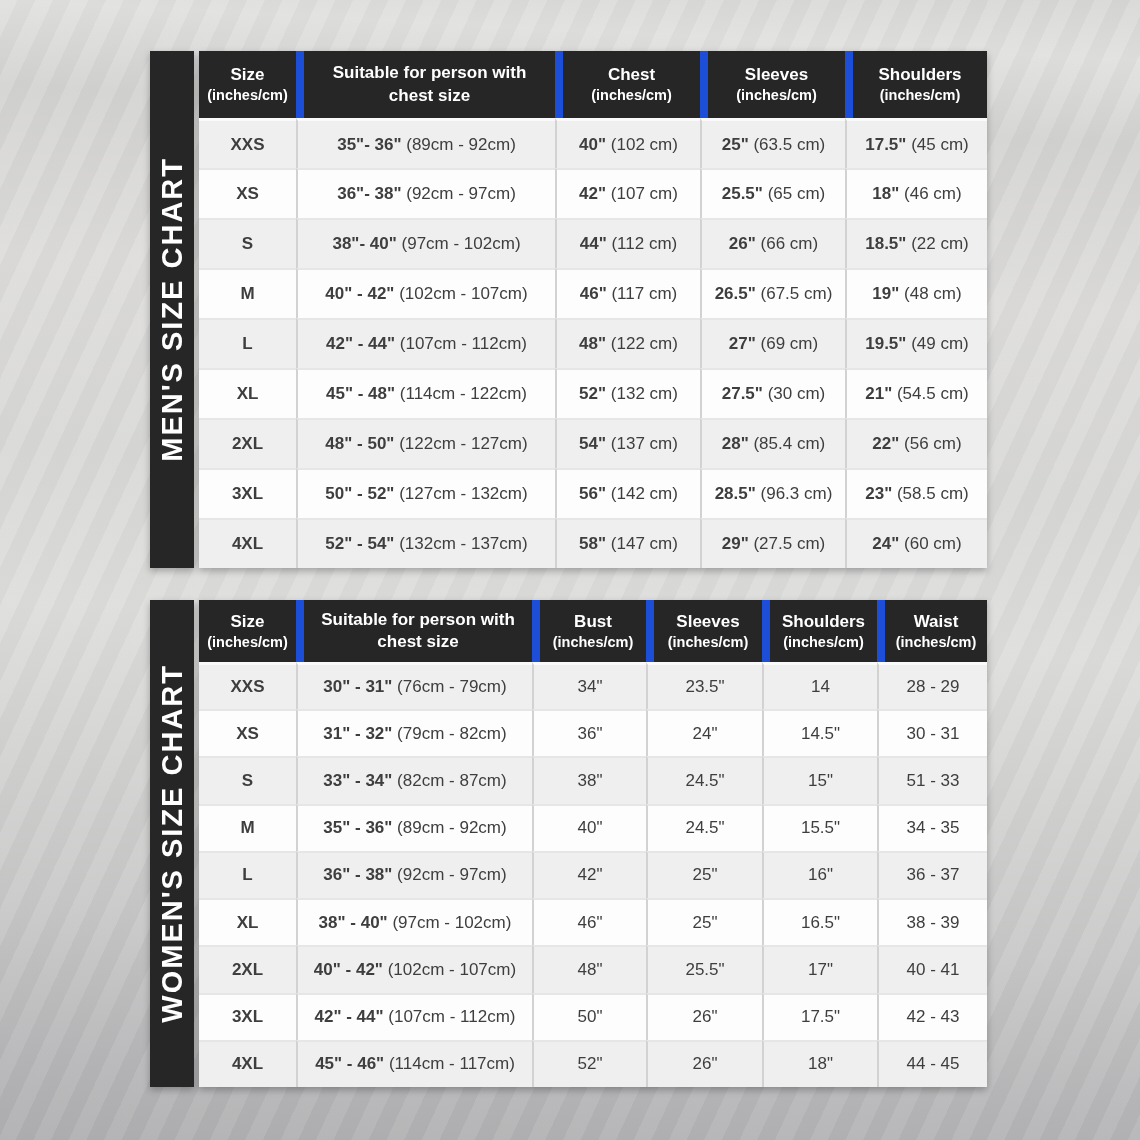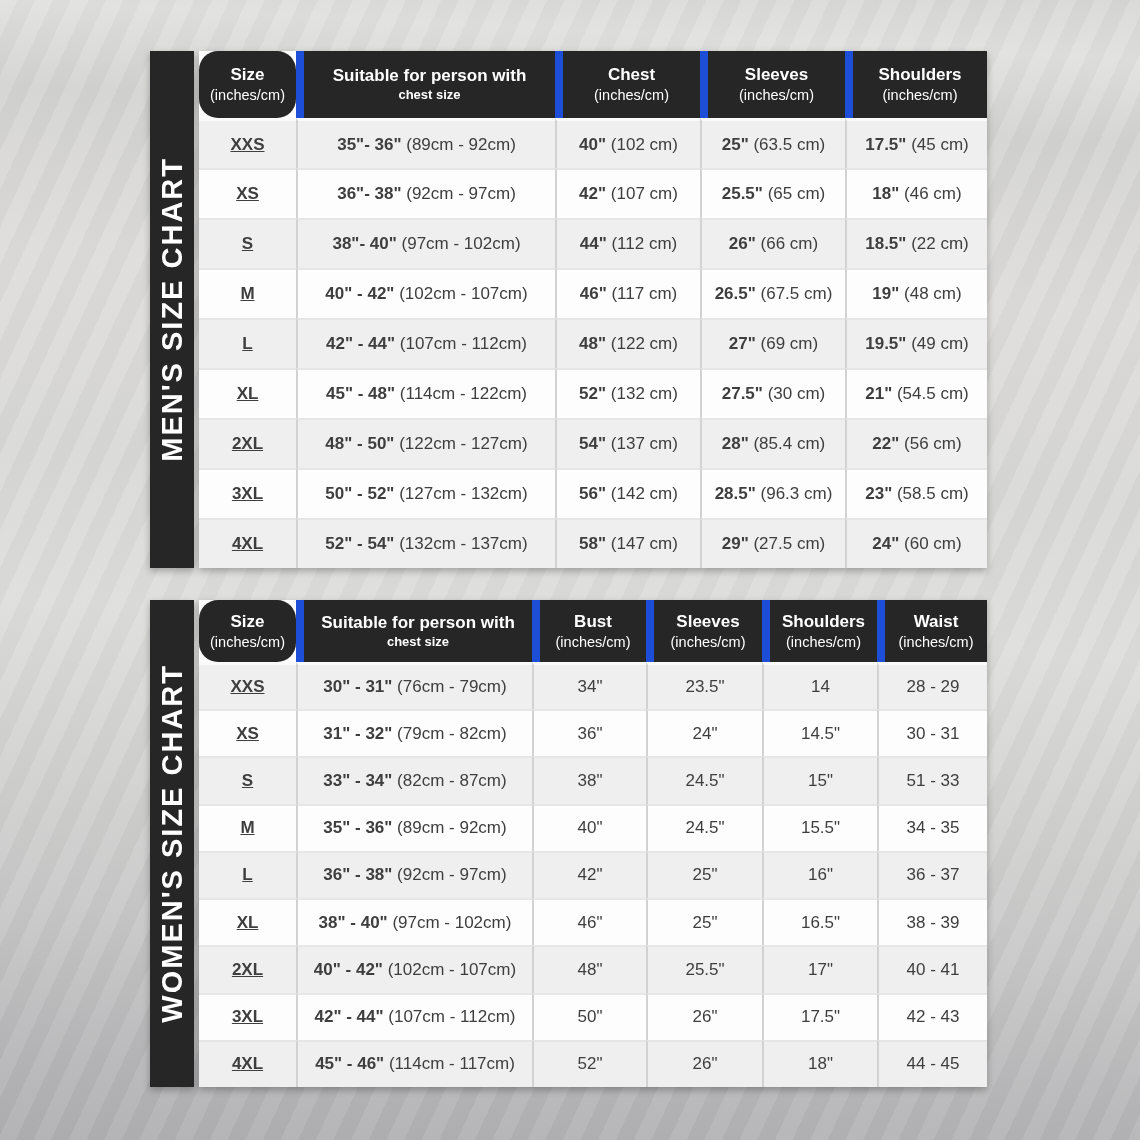--- a/index.html
+++ b/index.html
@@ -33,33 +33,33 @@
   }
   table.size-table{
     table-layout:fixed;border-collapse:separate;border-spacing:0;
     width:788px;background:#fdfdfd;
     box-shadow:0 3px 7px rgba(0,0,0,0.28);
   }
   th,td{box-sizing:border-box;text-align:center;vertical-align:middle;padding:2px 4px;}
   th{
     background:#262626;color:#fff;border-left:8px solid #1d4ed8;
   }
-  th:first-child{border-left:none;border-radius:19px;}
+  th:first-child{border-left:none;}
   .h-label{font-weight:700;font-size:17px;line-height:1.3;}
-  .h-sub{font-weight:400;font-size:14.5px;line-height:1.3;}
-  .h-sub.bold{font-weight:700;font-size:13px;}
+  .h-sub{font-weight:700;font-size:14.5px;line-height:1.3;}
+  .h-sub.bold{font-weight:700;font-size:17px;}
   td{
     font-size:17px;color:#3e3e3e;
     border-left:2px solid #d2d2d2;border-top:2px solid #e6e6e6;
   }
   td:first-child{border-left:none;}
   tbody tr:first-child td{border-top:3px solid #fafafa;}
   tbody tr:nth-child(odd){background:#efefef;}
   tbody tr:nth-child(even){background:#fdfdfd;}
-  td.size-cell{font-weight:700;text-decoration:underline;}
+  td.size-cell{font-weight:700;}
   td b{font-weight:700;}
   td .reg{font-weight:400;}
   .block-mens thead tr{height:67px;}
   .block-mens tbody tr{height:50px;}
   .block-womens thead tr{height:62px;}
   .block-womens tbody tr{height:47px;}
 </style>
 </head>
 <body>
 

